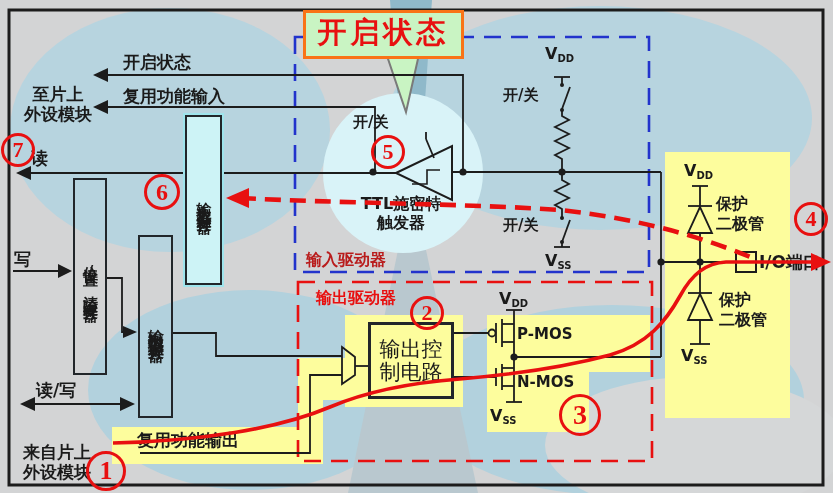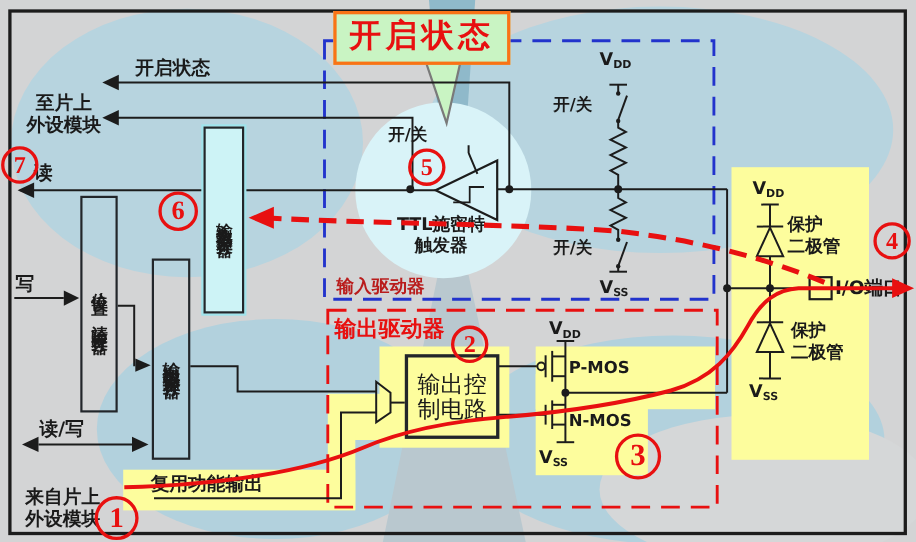--- a/index.html
+++ b/index.html
@@ -175,31 +175,32 @@
       <div>输出控</div>
       <div>制电路</div>
     </div>
   </div>
 
   <div class="lbl ctr" style="left:12px;top:56px;width:92px;margin-top:28px;">
     <div>至片上</div>
     <div>外设模块</div>
   </div>
   <div class="lbl" style="left:123px;top:52px;">开启状态</div>
+  <div class="lbl" style="left:123px;top:86px;">复用功能输入</div>
   <div class="lbl" style="left:31px;top:148px;">读</div>
   <div class="lbl" style="left:14px;top:249px;">写</div>
   <div class="lbl" style="left:36px;top:380px;">读/写</div>
   <div class="lbl ctr" style="left:11px;top:442px;width:92px;">
     <div>来自片上</div>
     <div>外设模块</div>
   </div>
   <div class="lbl" style="left:137px;top:430px;">复用功能输出</div>
 
   <div class="lbl blue" style="left:306px;top:250px;font-size:16px;">输入驱动器</div>
-  <div class="lbl red" style="left:304px;top:288px;font-size:20px;">输出驱动器</div>
+  <div class="lbl red" style="left:316px;top:288px;font-size:16px;">输出驱动器</div>
 
   <div class="lbl ctr" style="left:340px;top:194px;width:122px;font-size:16px;line-height:19px;">
     <div>TTL施密特</div>
     <div>触发器</div>
   </div>
   <div class="lbl sm" style="left:353px;top:112px;">开/关</div>
   <div class="lbl sm" style="left:503px;top:85px;">开/关</div>
   <div class="lbl sm" style="left:503px;top:215px;">开/关</div>
 
   <div class="vlab" style="left:545px;top:44px;">

